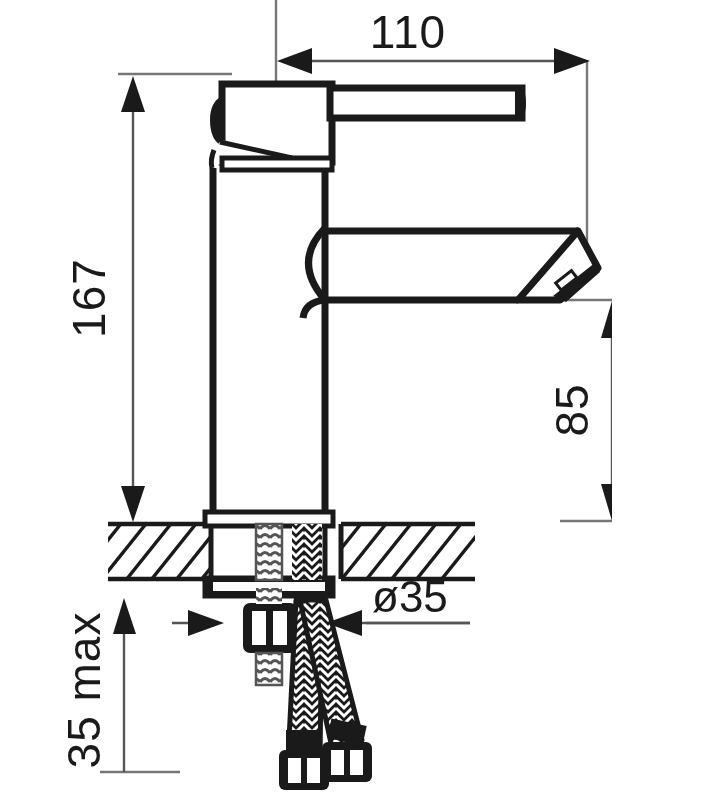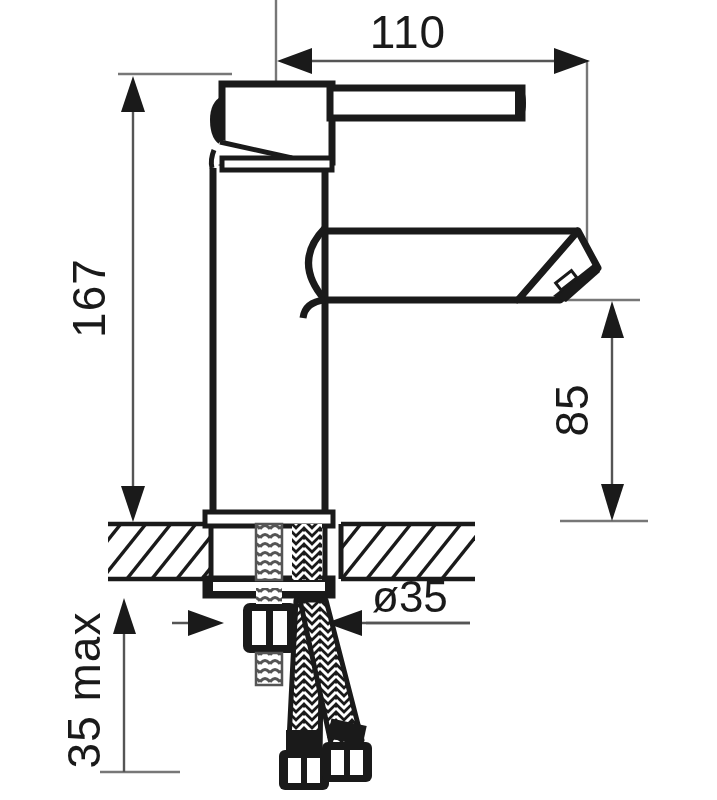--- a/index.html
+++ b/index.html
@@ -10,21 +10,20 @@
   }
   body {
     font-family: "Liberation Sans", sans-serif;
   }
   #drawing-root {
     position: relative;
     width: 612px;
     height: 800px;
     background: #ffffff;
     overflow: hidden;
-    padding-left: 36px;
   }
   #drawing-svg {
     position: absolute;
     top: 0;
     left: 0;
     width: 717px;
     height: 800px;
     display: block;
   }
   .dim-text {

